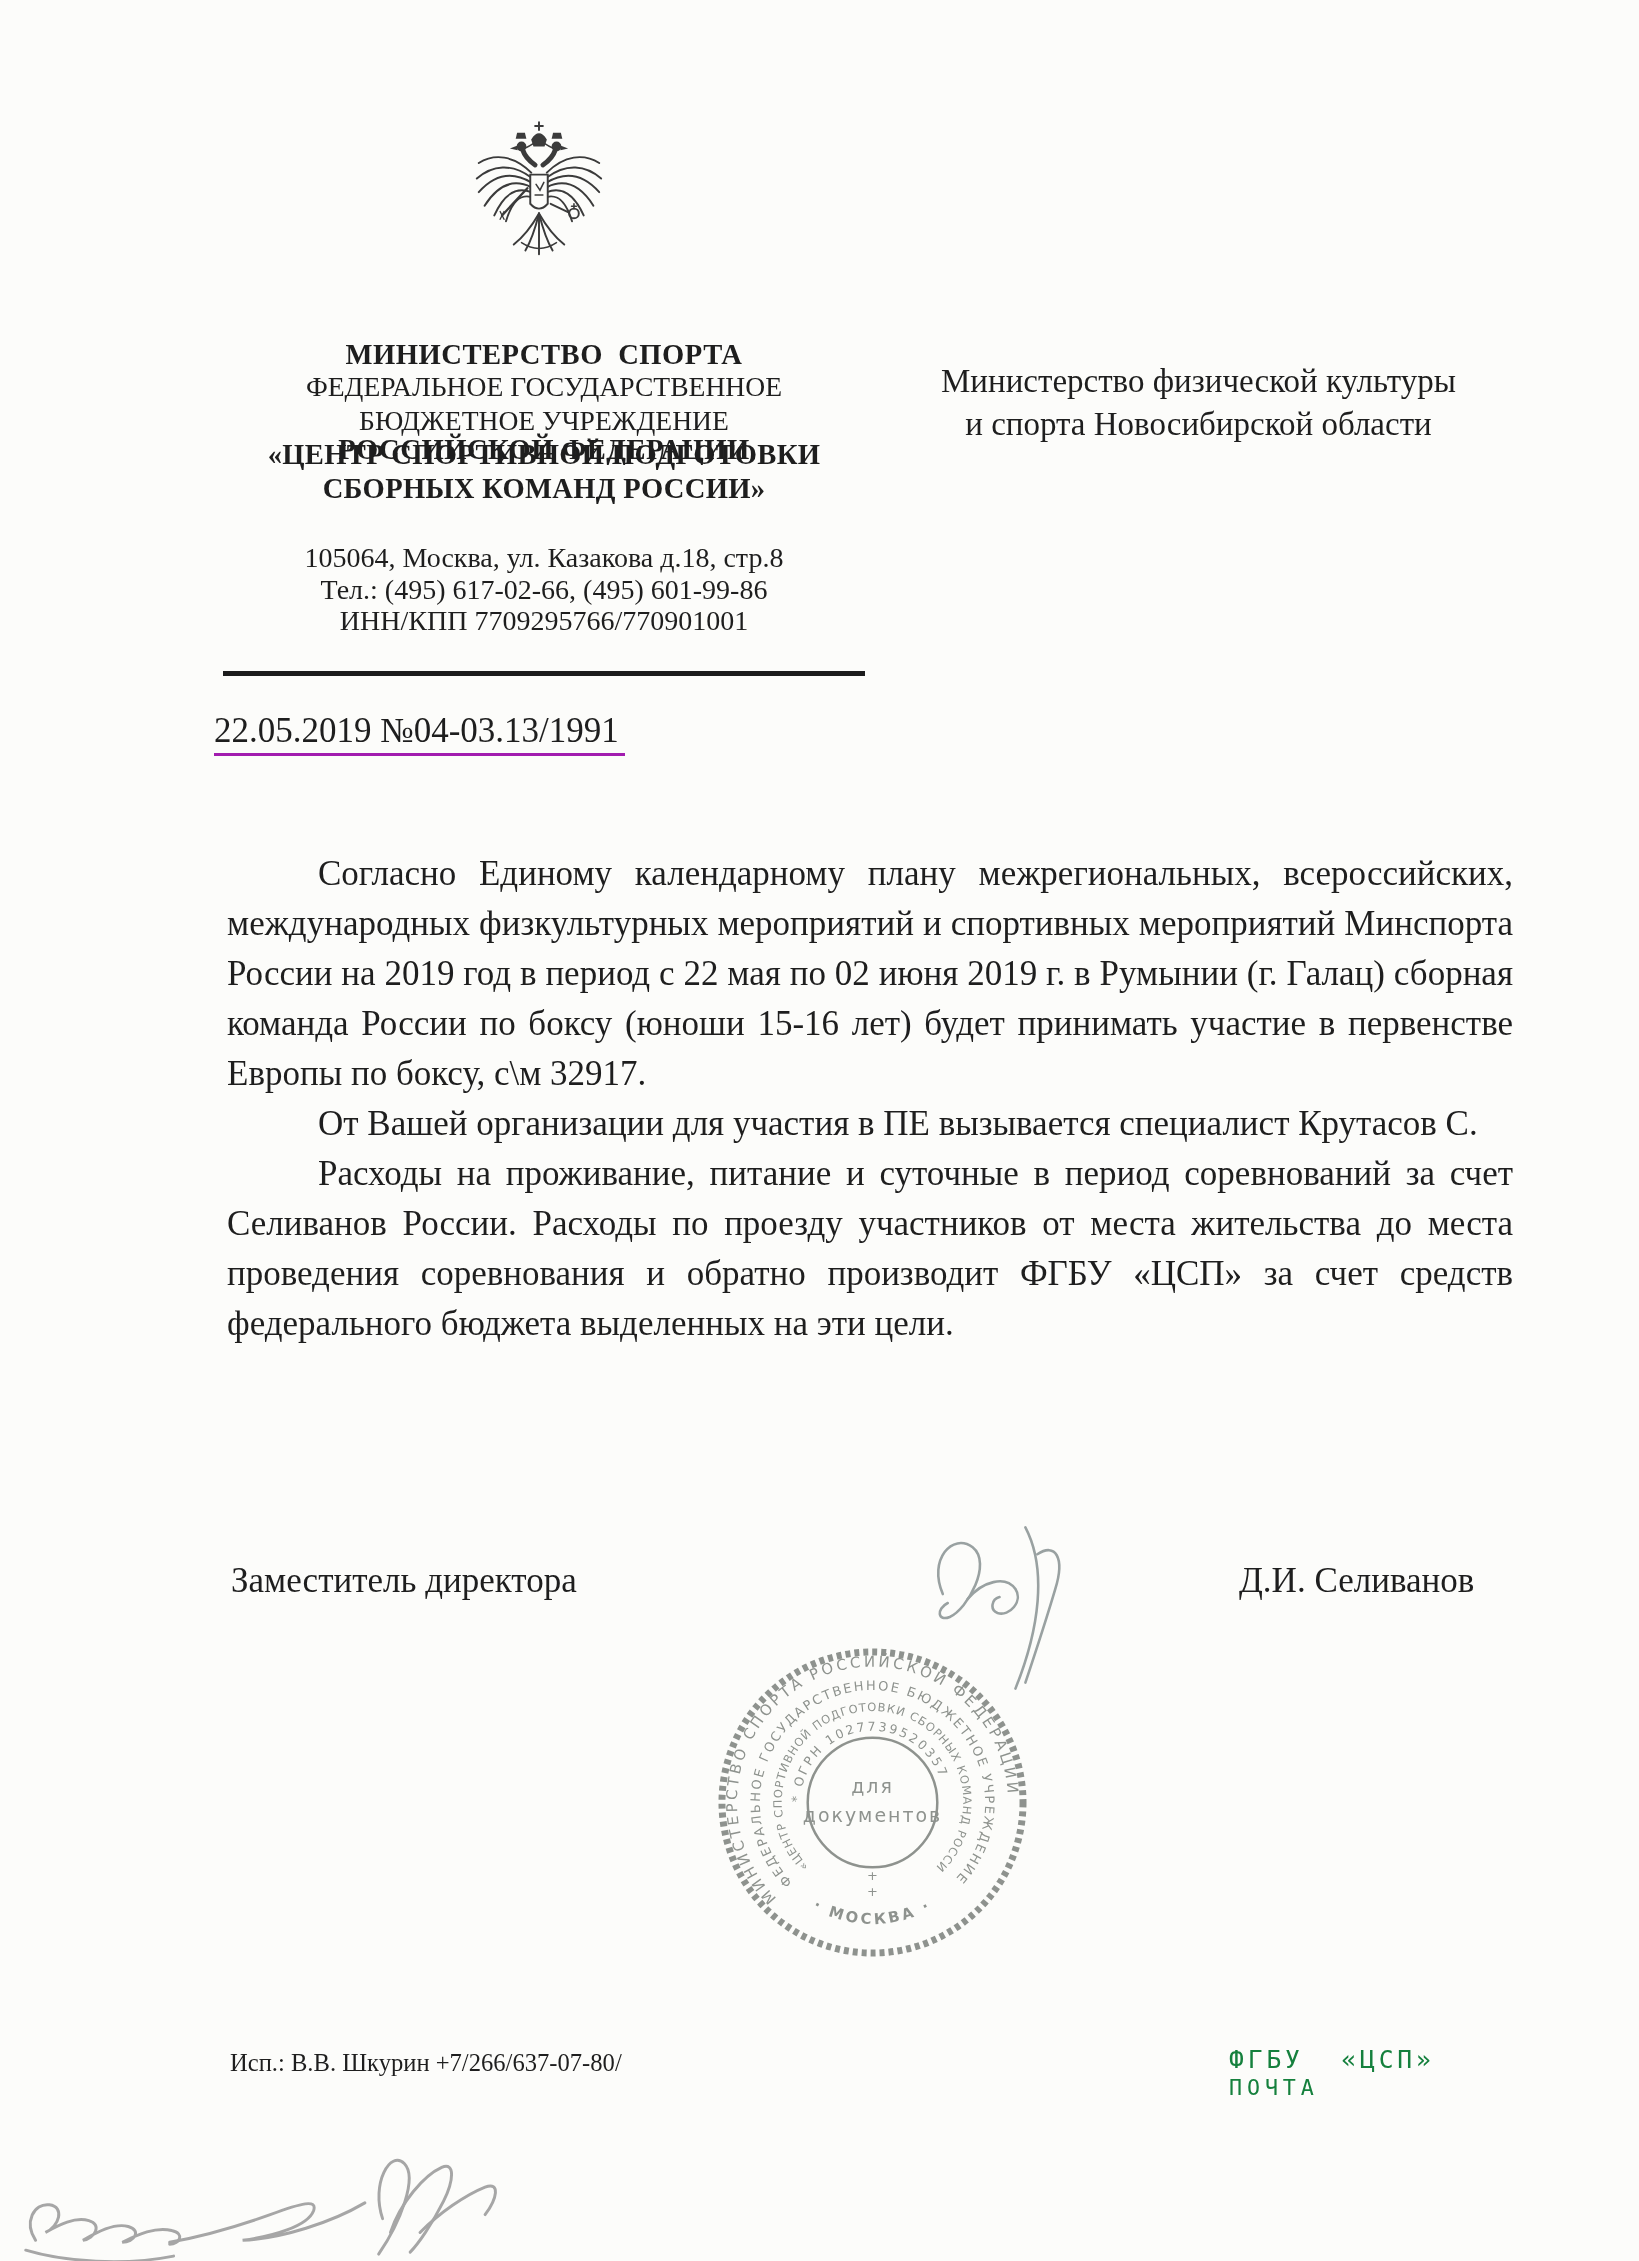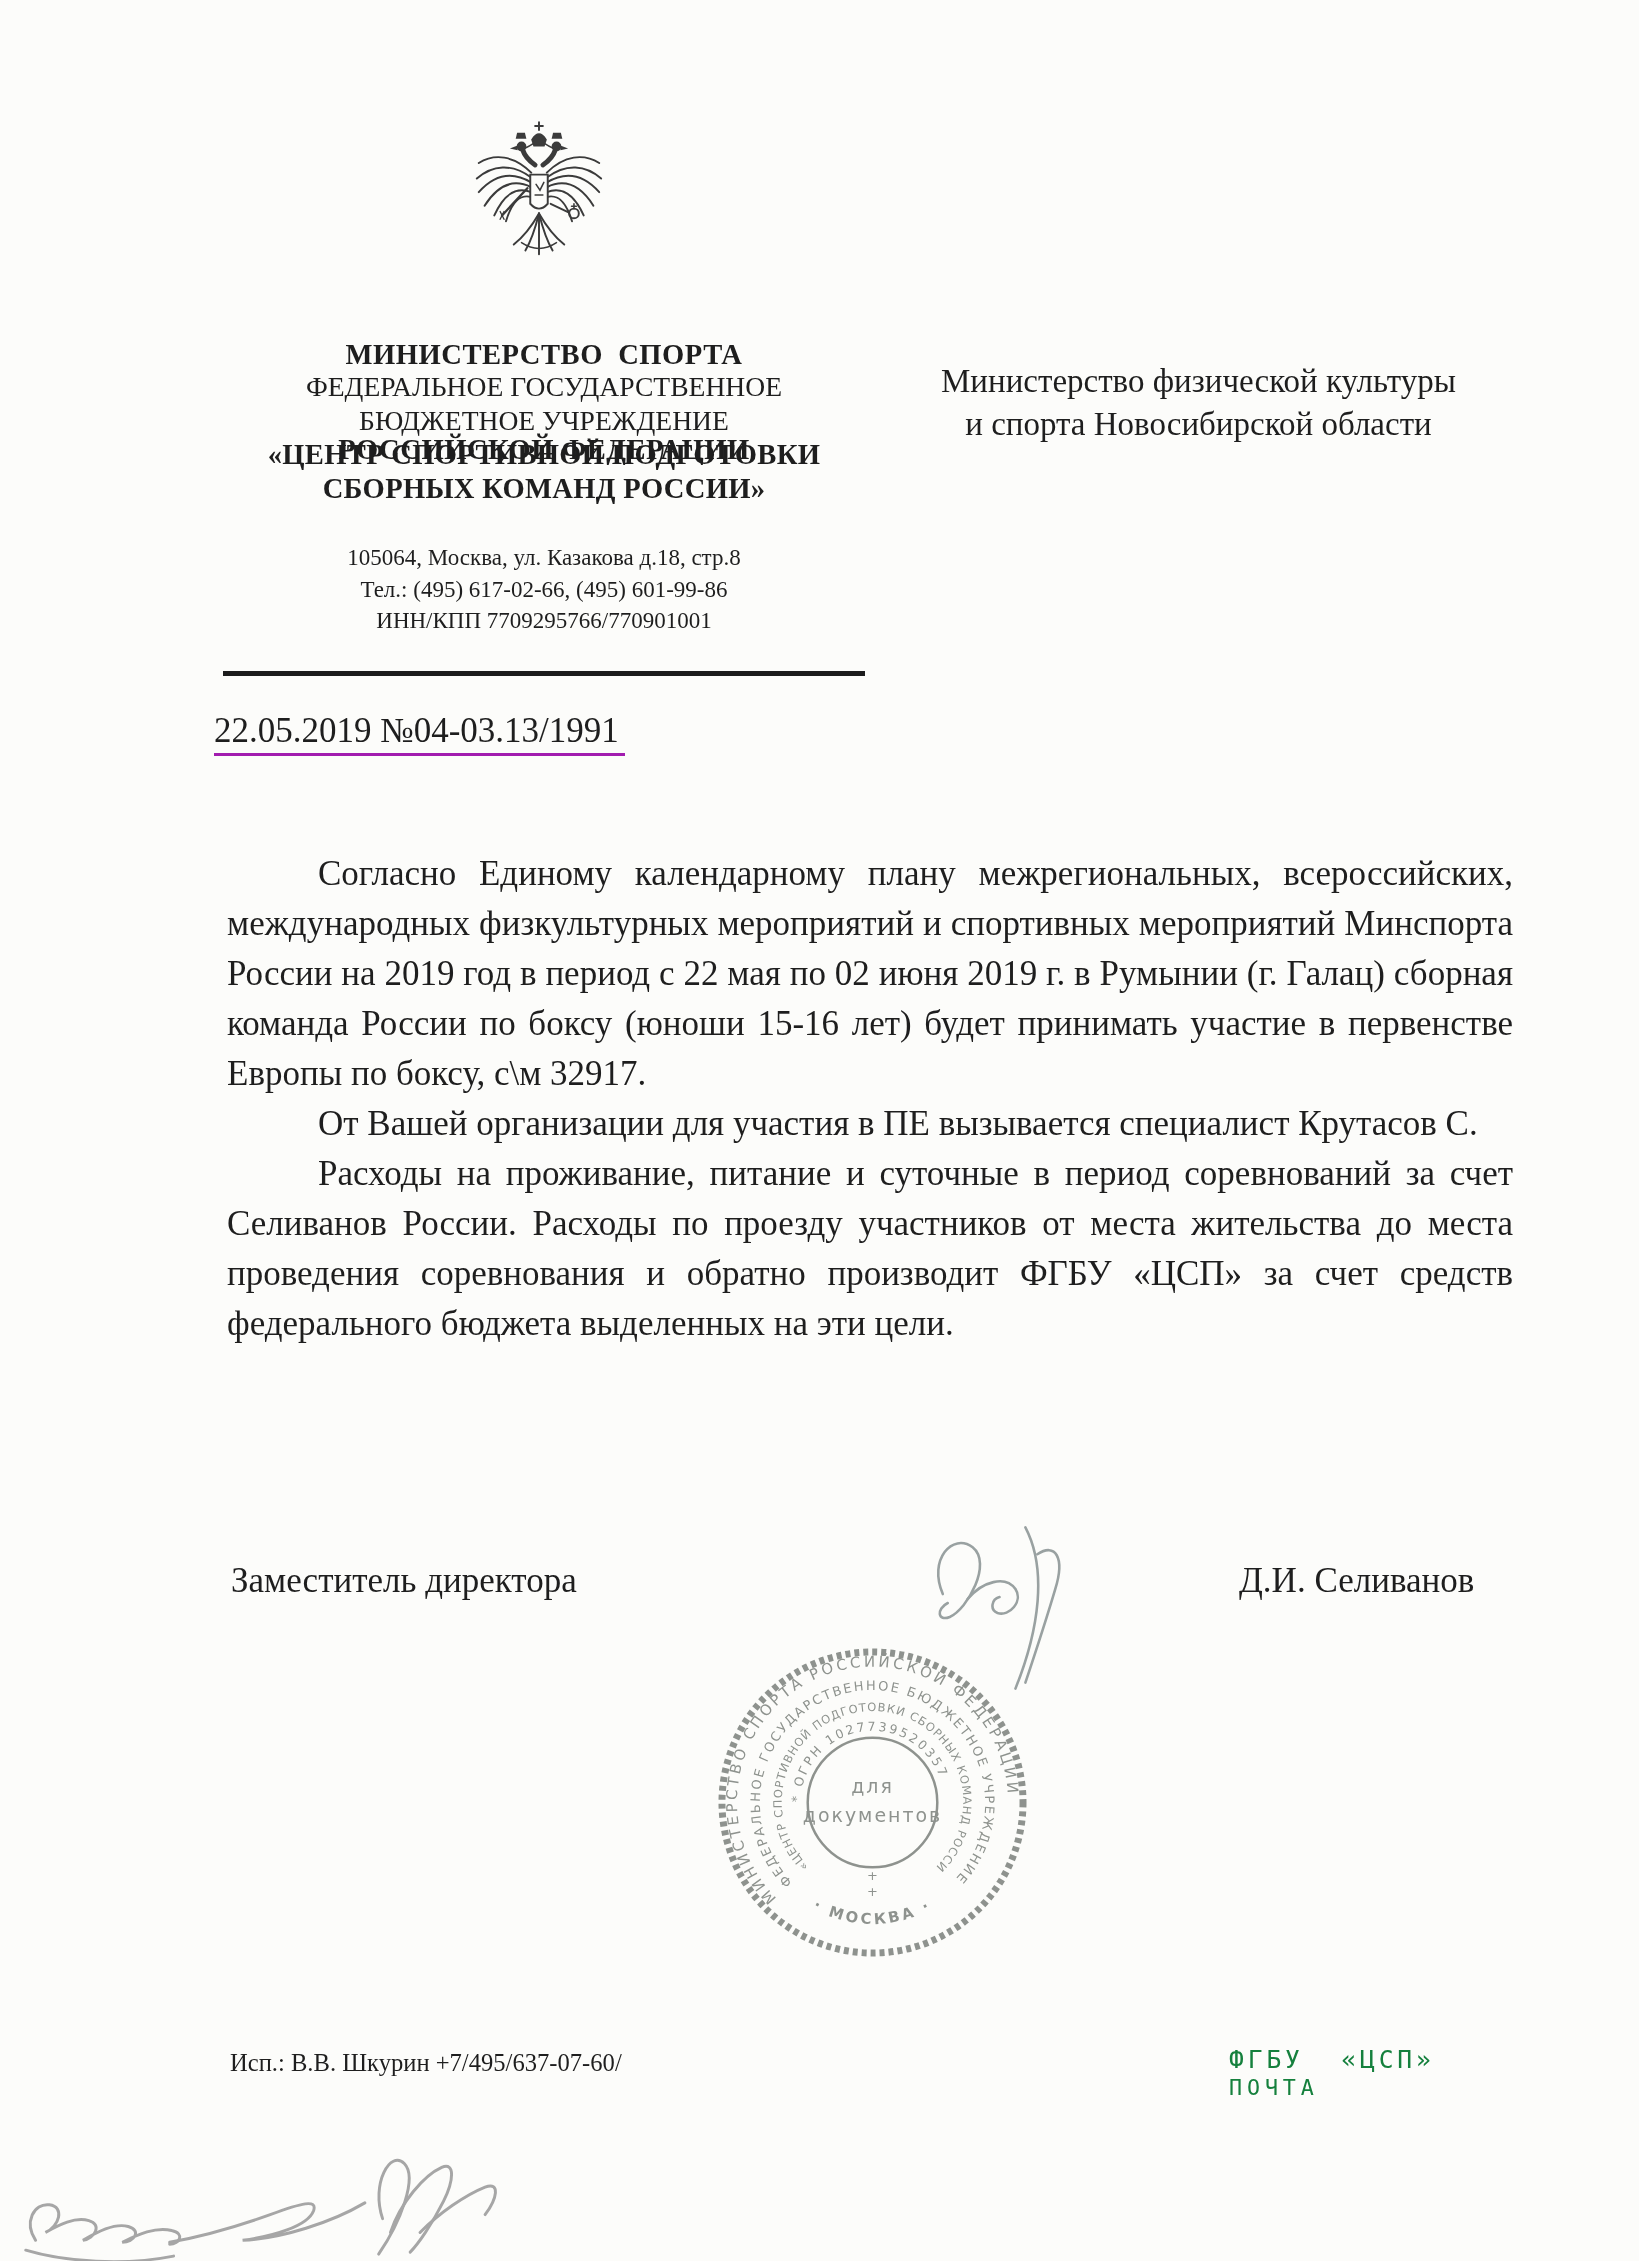--- a/index.html
+++ b/index.html
@@ -14,21 +14,21 @@
     padding-left: 10px;
   }
   .abs { position: absolute; }
 
   
   .emblem { left: 471px; top: 114px; width: 136px; height: 164px; }
   .lh-col { left: 225px; width: 638px; text-align: center; }
   .ministry { top: 276px; font-weight: bold; font-size: 28.6px; line-height: 31.5px; letter-spacing: 0.5px; white-space: pre; }
   .orgname  { top: 370px; font-size: 27.6px; line-height: 34px; }
   .orgname .b { font-weight: bold; font-size: 28.6px; letter-spacing: 0.3px; }
-  .addr     { top: 542px; font-size: 23px; line-height: 31.5px; }
+  .addr     { top: 542px; font-size: 28px; line-height: 31.5px; }
   .rule     { left: 223px; top: 671px; width: 642px; height: 4.9px; background: #1c1c1c; }
   .refnum   { left: 214px; top: 711px; font-size: 35px; border-bottom: 3px solid #a21caf; padding: 0 5.9px 2px 0; }
 
   
   .recipient { left: 885px; top: 360px; width: 627px; text-align: center;
                font-size: 33px; line-height: 43px; }
 
   
   .bodytext { left: 227px; top: 849px; width: 1286px;
               font-size: 35px; line-height: 50px; text-align: justify; }
@@ -167,21 +167,21 @@
     <text class="s-ring2"><textPath href="#ring2">ФЕДЕРАЛЬНОЕ ГОСУДАРСТВЕННОЕ БЮДЖЕТНОЕ УЧРЕЖДЕНИЕ</textPath></text>
     <text class="s-ring3"><textPath href="#ring3">«ЦЕНТР СПОРТИВНОЙ ПОДГОТОВКИ СБОРНЫХ КОМАНД РОССИИ» (ФГБУ «ЦСП»)</textPath></text>
     <text class="s-ring4"><textPath href="#ring4">* ОГРН 1027739520357</textPath></text>
     <text class="s-city" text-anchor="middle"><textPath href="#cityarc" startOffset="50%">· МОСКВА ·</textPath></text>
     <text class="s-center" x="160" y="150" text-anchor="middle">для</text>
     <text class="s-center" x="160" y="180" text-anchor="middle">документов</text>
     <text class="s-plus" x="160" y="238" text-anchor="middle">+</text>
     <text class="s-plus" x="160" y="254" text-anchor="middle">+</text>
   </svg>
 
-  <div class="abs executor">Исп.: В.В. Шкурин +7/495/637-07-60/</div>
+  <div class="abs executor">Исп.: В.В. Шкурин +7/266/637-07-80/</div>
 
   <div class="abs postal">
     <div class="l1">ФГБУ  «ЦСП»</div>
     <div class="l2">ПОЧТА</div>
   </div>
 
   <svg class="abs bottom-sign" viewBox="0 0 564 140">
     <g fill="none" stroke="#a6a6a6" stroke-width="3" stroke-linecap="round">
       <path d="M30,118 C18,100 28,80 44,82 C60,84 54,104 40,110 C54,102 70,94 84,98 C98,102 90,116 78,118 C92,110 110,100 124,104 C138,108 130,120 118,120 C134,112 152,104 168,108 C182,111 176,122 166,122"></path>
       <path d="M166,120 C200,114 240,102 268,92 C300,80 316,76 312,88 C306,104 270,114 240,118 C280,116 330,100 364,80"></path>

